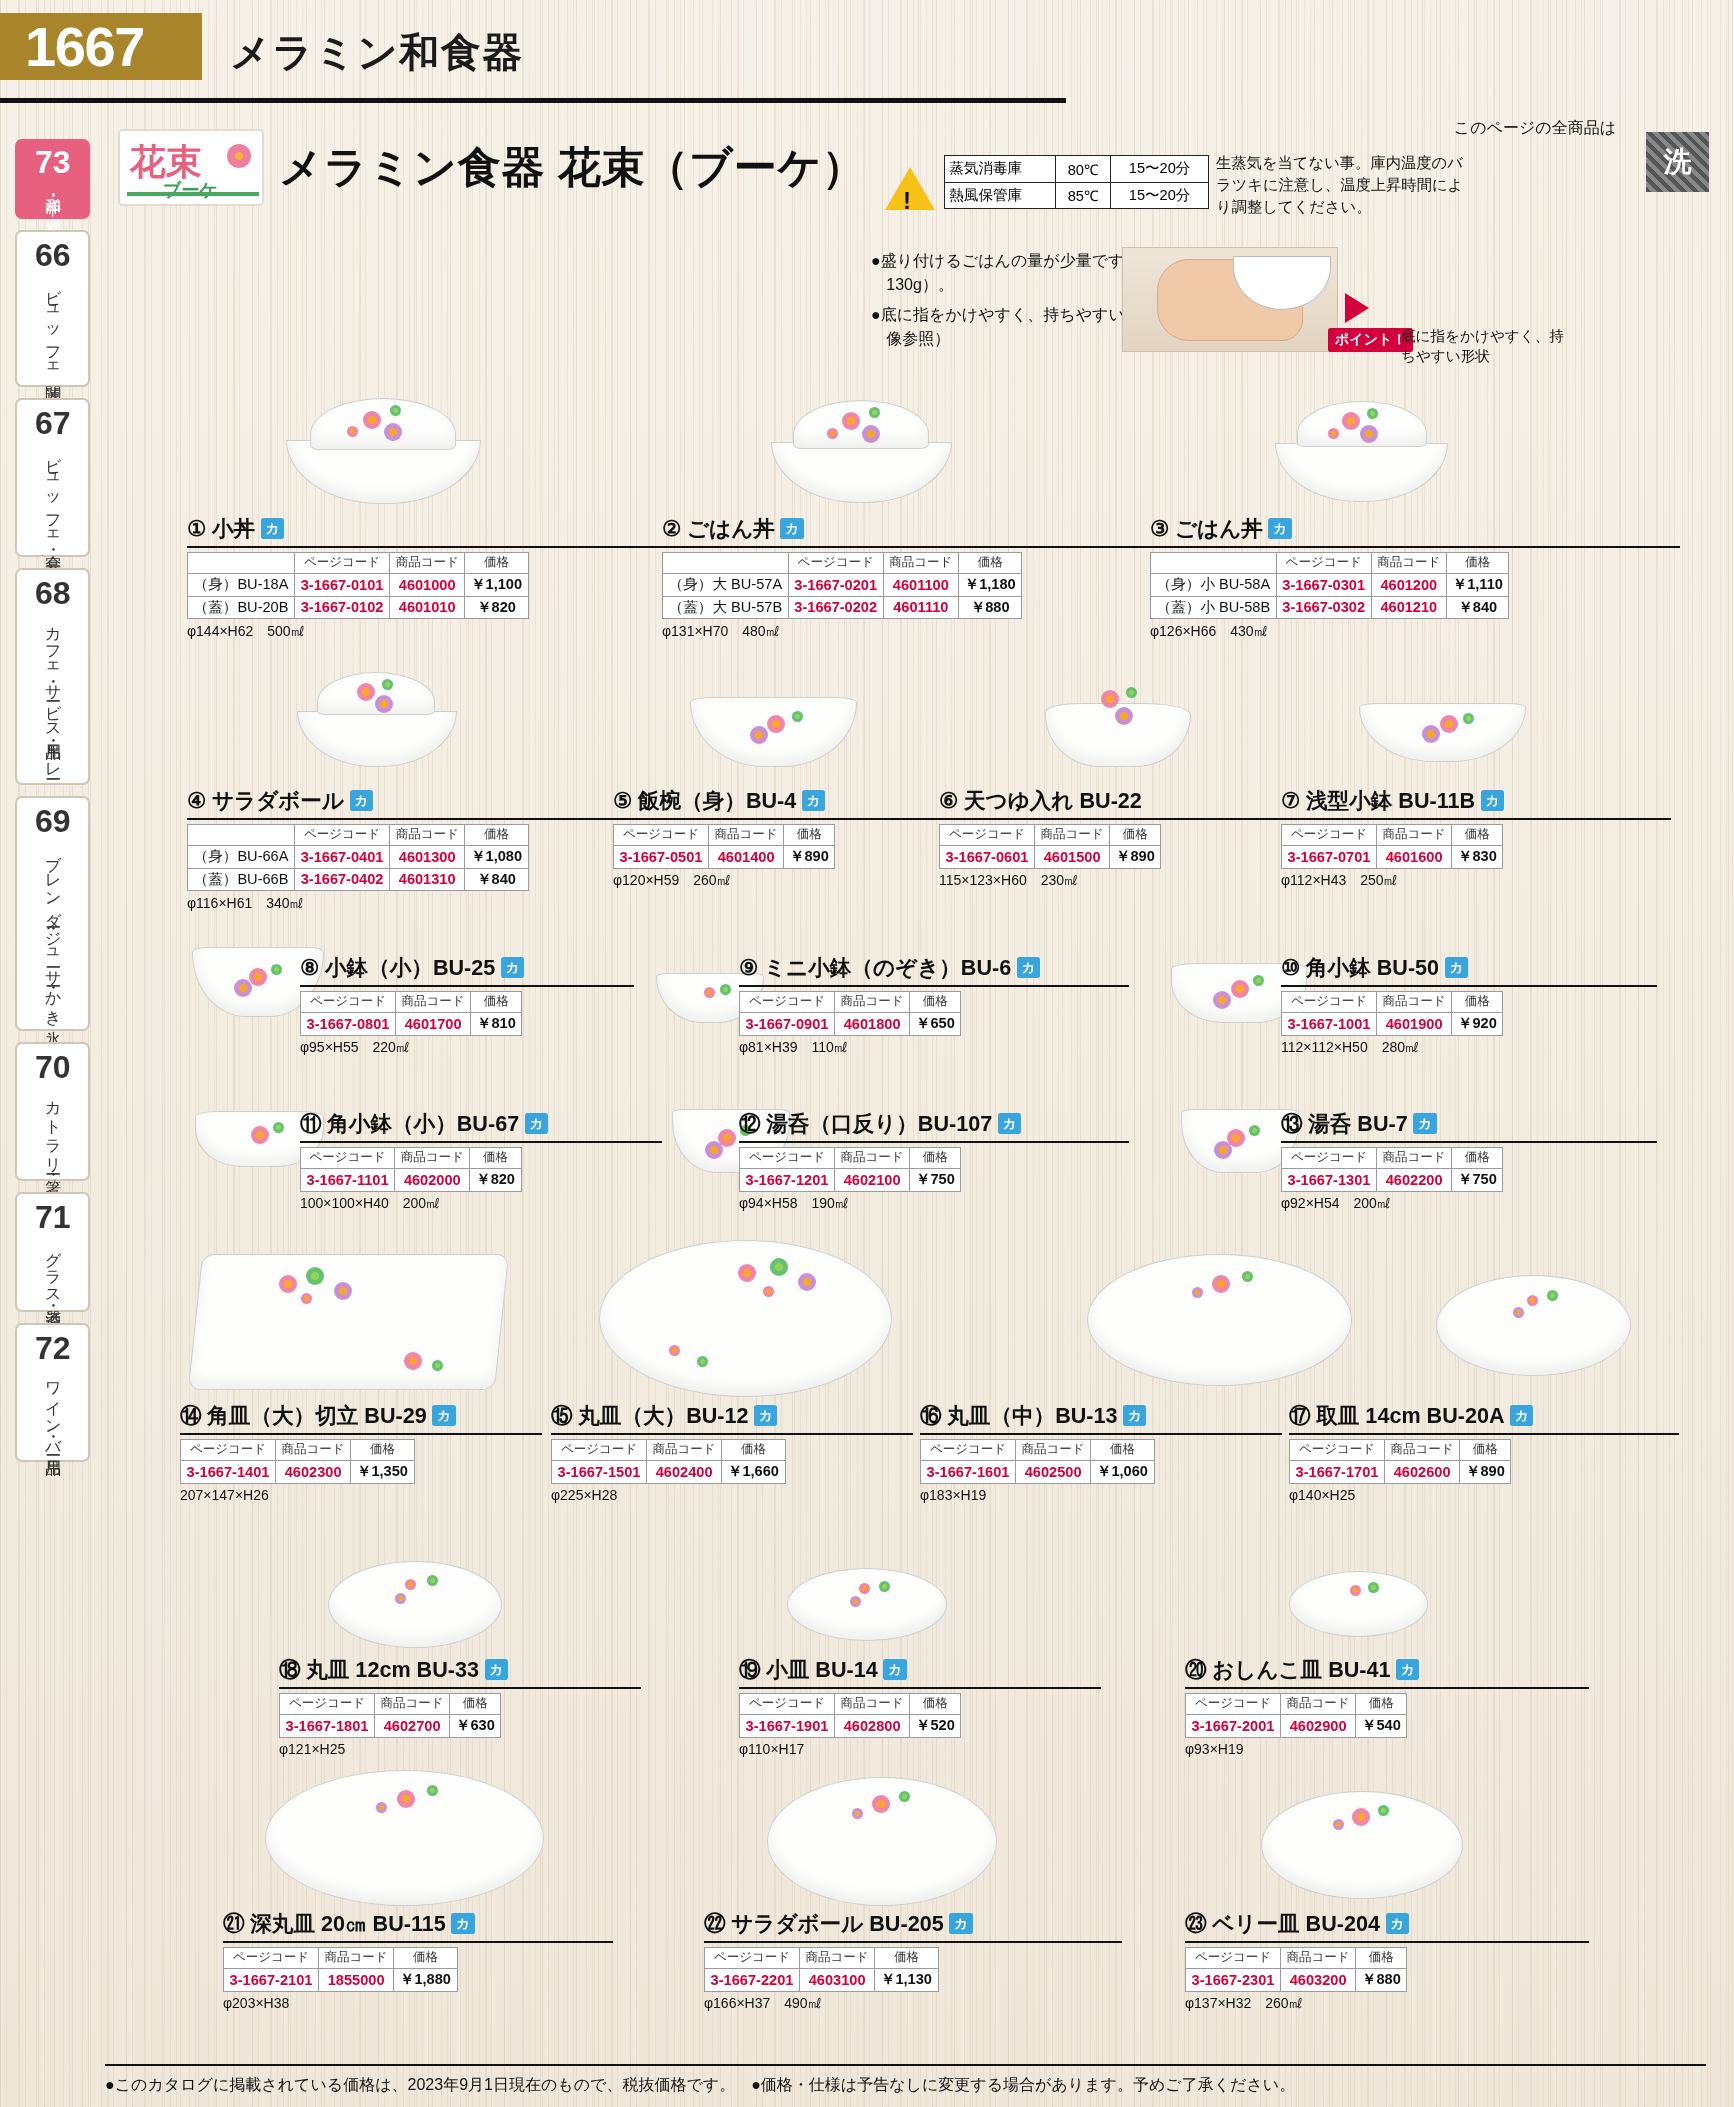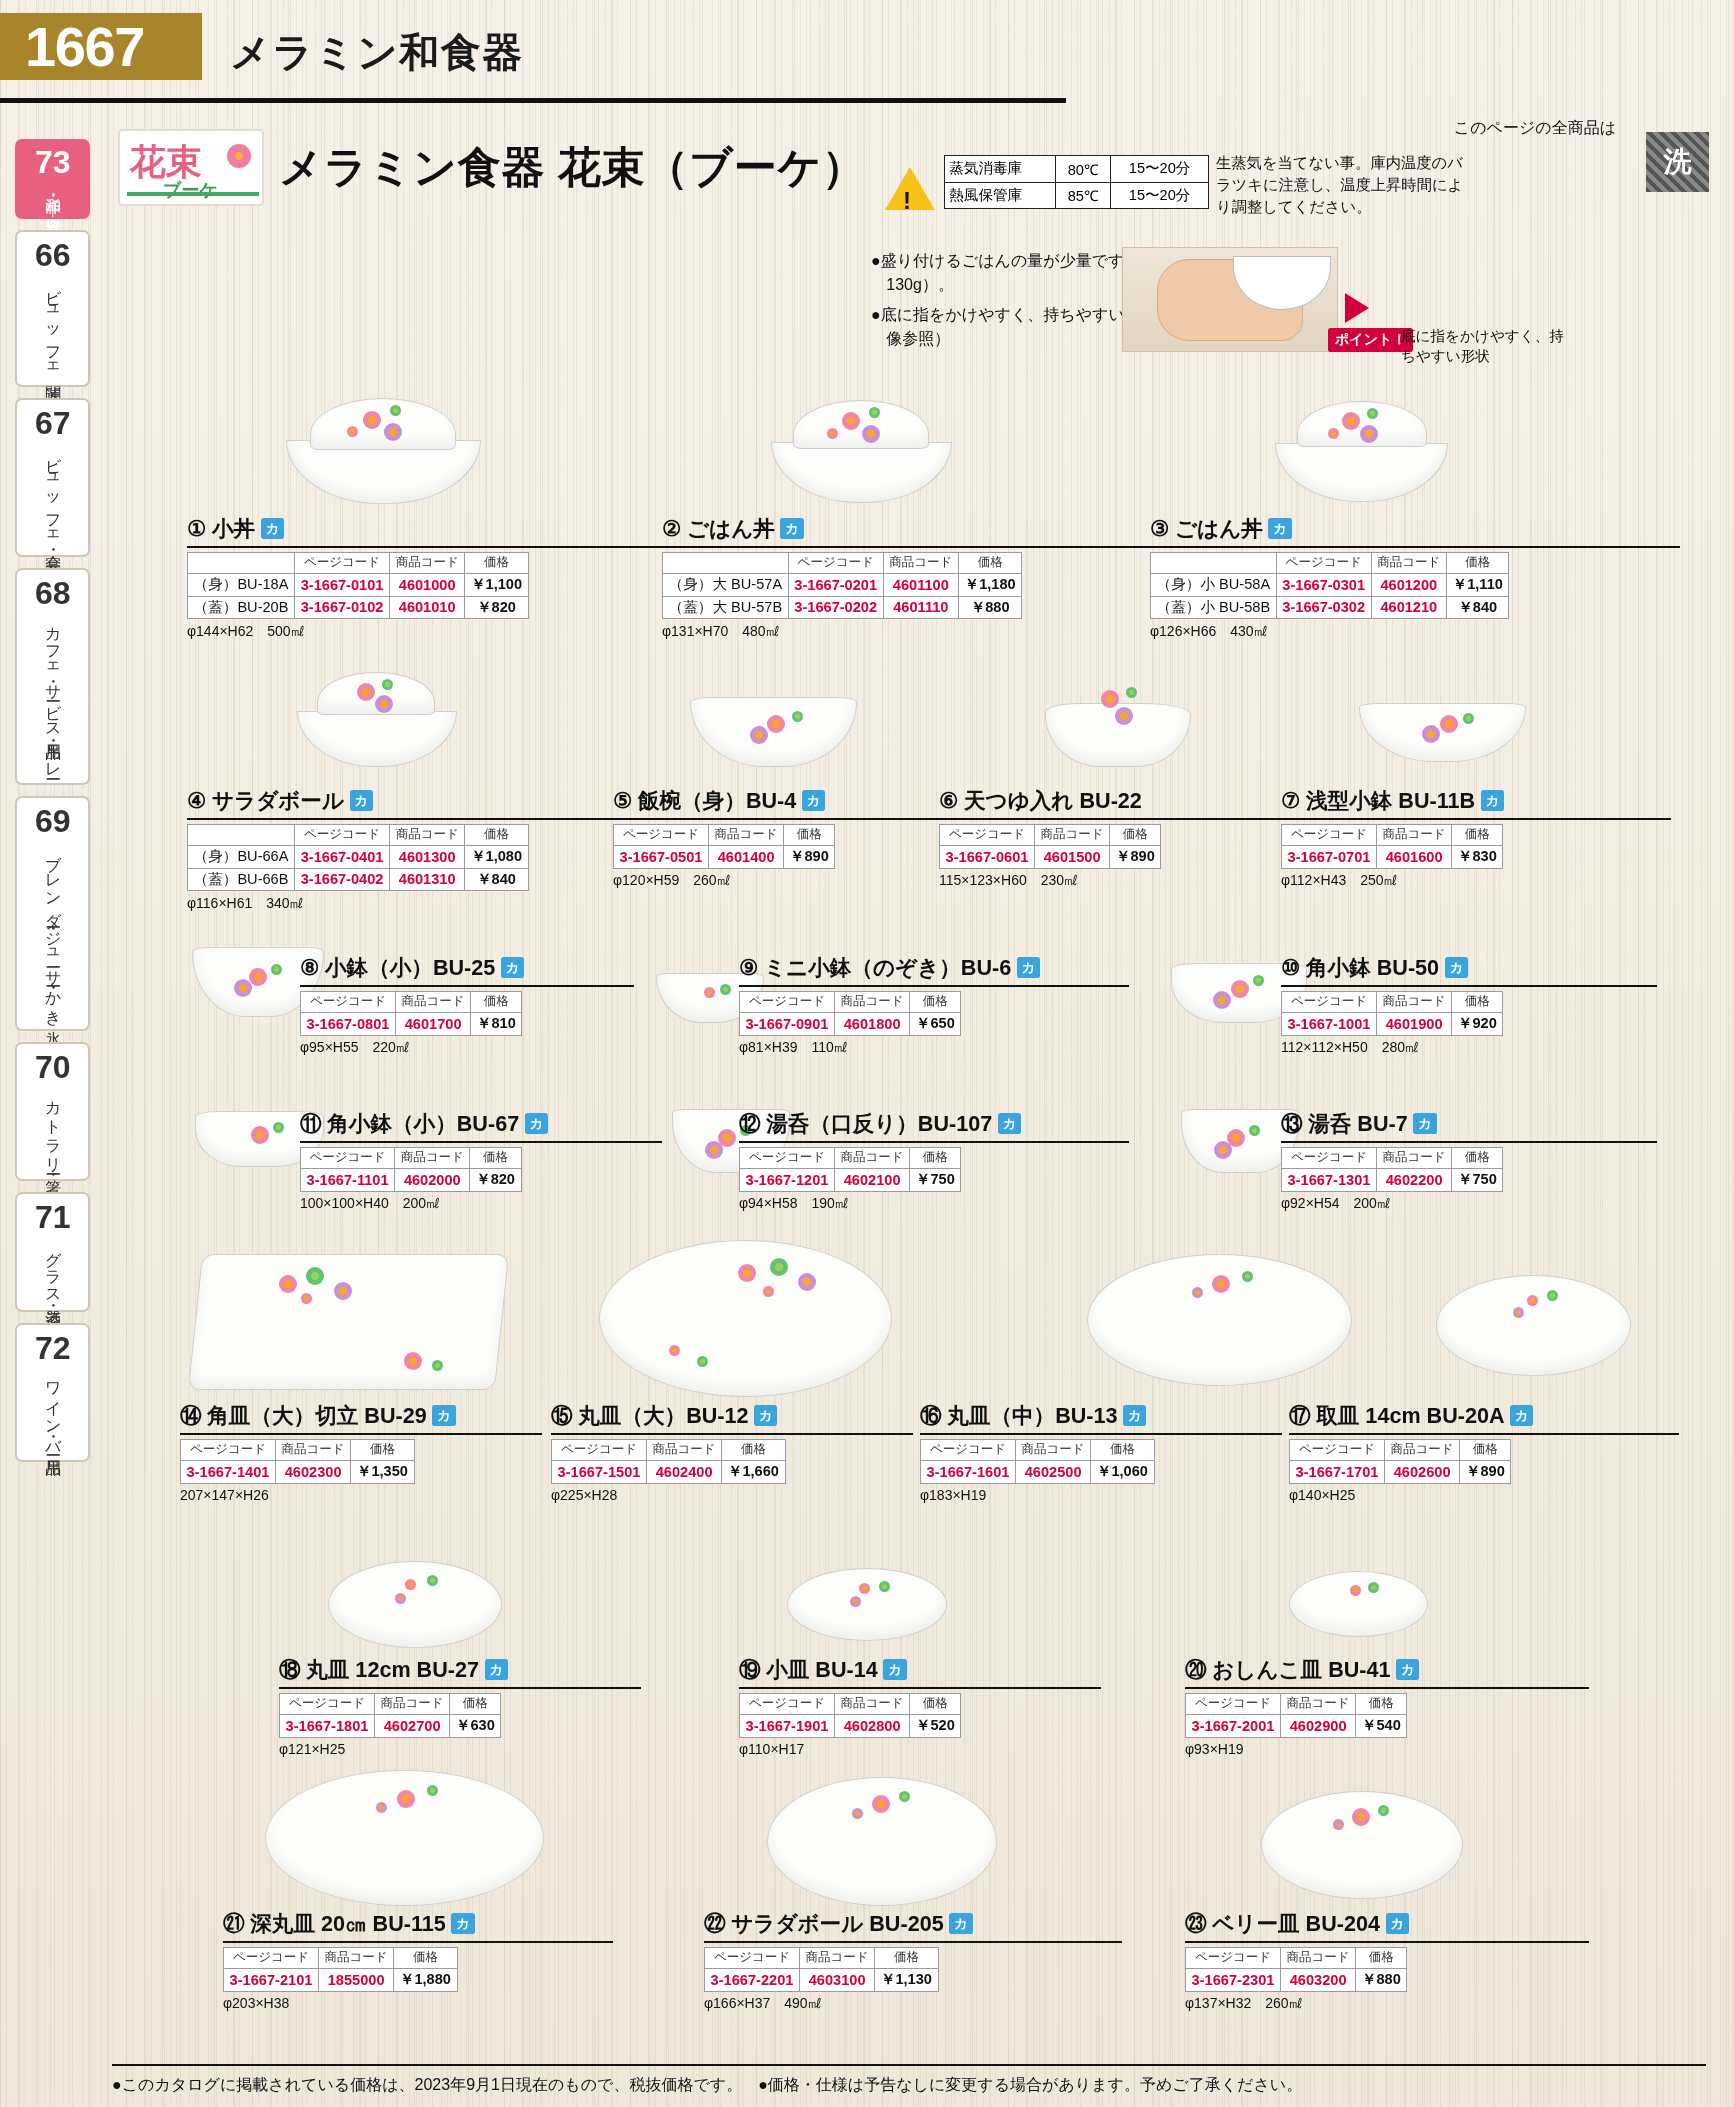--- a/index.html
+++ b/index.html
@@ -210,21 +210,21 @@
   .flw{ position:absolute; width:18px; height:18px; border-radius:50%;
         background:radial-gradient(circle,#f6a21f 0 30%, #f07fa4 31% 100%); opacity:.95;}
   .flw.g{ background:radial-gradient(circle,#8fd14f 0 30%, #5bbf6a 31% 100%); }
   .flw.p{ background:radial-gradient(circle,#f6a21f 0 30%, #c78ad4 31% 100%); }
   .flw.s{ width:11px;height:11px; }
 
   
   .footer{
     position:absolute; left:105px; right:28px; bottom:12.5px;
     border-top:2.1px solid #111; padding-top:8.4px;
-    font-size:16px; color:#111;margin-left:7px;
+    font-size:16px; color:#111;
   }
 </style>
 </head>
 <body>
 
 <div class="paper-bg"></div>
 <div class="page">
 
   <div class="hdr-bar">
     <div class="pg-num-block">
@@ -863,21 +863,21 @@
   </div>
   <div class="pic" style="left:1289px;top:1571px;width:139px;height:70px;">
     <div class="bowl" style="left:0;top:0;width:139px;height:66px;border-radius:50%;"></div>
     <div class="flw s" style="left:61px;top:14px;"></div>
       <div class="flw g s" style="left:79px;top:11px;"></div>
   </div>
 
   <div class="item" style="left:279px;top:1655px;width:362px;">
     <div class="ttl ttl-underline">
       <span>⑱</span>
-      <span>丸皿 12cm BU-27</span>
+      <span>丸皿 12cm BU-33</span>
       <span class="badge-ka">カ</span>
     </div>
     <table class="spec">
       <tbody>
           <tr>
         <th>ページコード</th>
         <th>商品コード</th>
         <th>価格</th>
       </tr>
       <tr>

